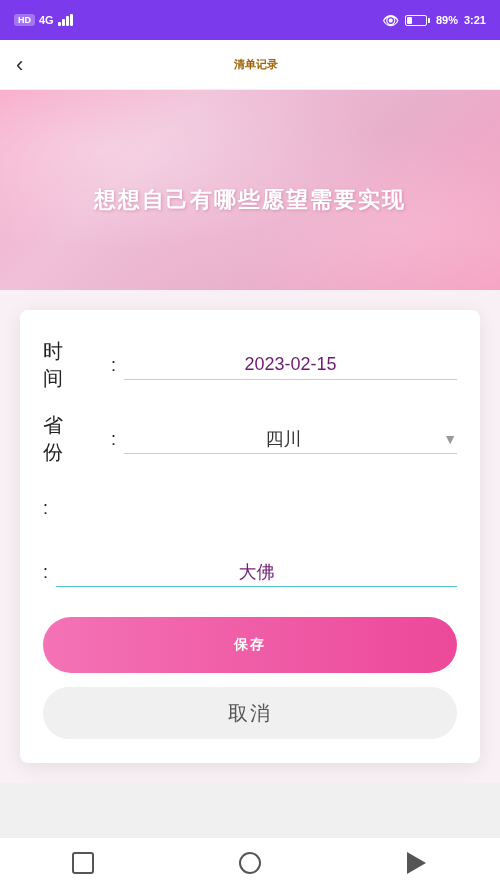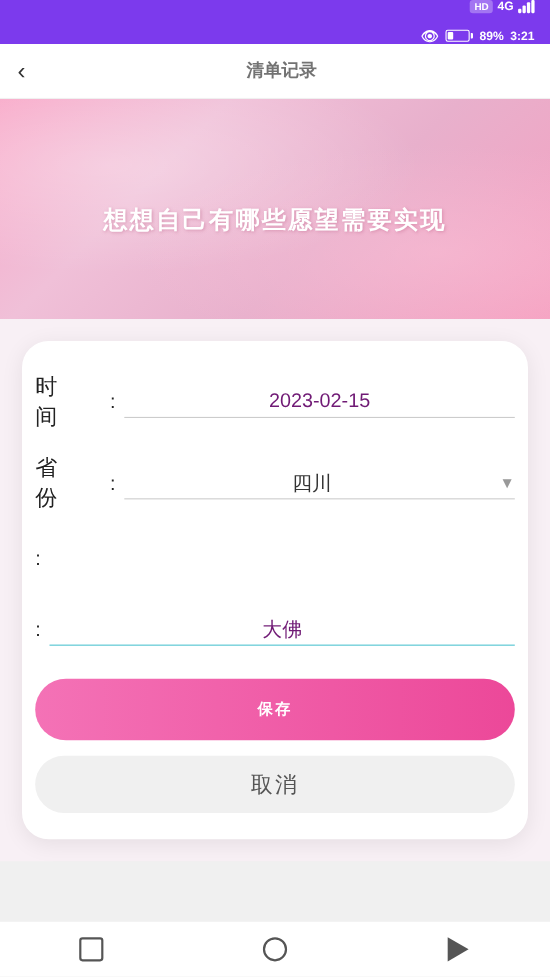--- a/index.html
+++ b/index.html
@@ -11,24 +11,23 @@
       font-family: 'PingFang SC', 'Microsoft YaHei', sans-serif;
       overflow: hidden;
       position: relative;
     }
 
     
     .status-bar {
       height: 40px;
       background: #7c3aed;
       display: flex;
-      align-items: flex-end;
+      align-items: center;
       justify-content: space-between;
       padding: 0 14px;
-      flex-direction: column;
     }
     .status-bar-left {
       display: flex;
       align-items: center;
       gap: 4px;
       color: white;
       font-size: 11px;
       font-weight: 600;
     }
     .status-bar-right {
@@ -98,23 +97,23 @@
       border-bottom: 1px solid #f0f0f0;
     }
     .back-btn {
       position: absolute;
       left: 16px;
       font-size: 22px;
       color: #333;
       cursor: pointer;
     }
     .header-title {
-      font-size: 16px;
+      font-size: 11px;
       font-weight: 600;
-      color: #737373;
+      color: #a16207;
       margin-left: 12px;
     }
 
     
     .banner {
       height: 200px;
       background: linear-gradient(135deg, #f8a8c8 0%, #f0c0d8 30%, #e8b0cc 60%, #f5a0c0 100%);
       display: flex;
       align-items: center;
       justify-content: center;
@@ -146,22 +145,22 @@
       flex: 1;
       padding: 20px 16px;
       display: flex;
       flex-direction: column;
       align-items: center;
     }
 
     
     .card {
       background: white;
-      border-radius: 24px;
-      padding: 28px 12px 24px;
+      border-radius: 8px;
+      padding: 28px 23px 24px;
       width: 100%;
       max-width: 460px;
       box-shadow: 0 4px 20px rgba(0,0,0,0.08);
     }
 
     
     .form-row {
       display: flex;
       align-items: center;
       margin-bottom: 20px;

